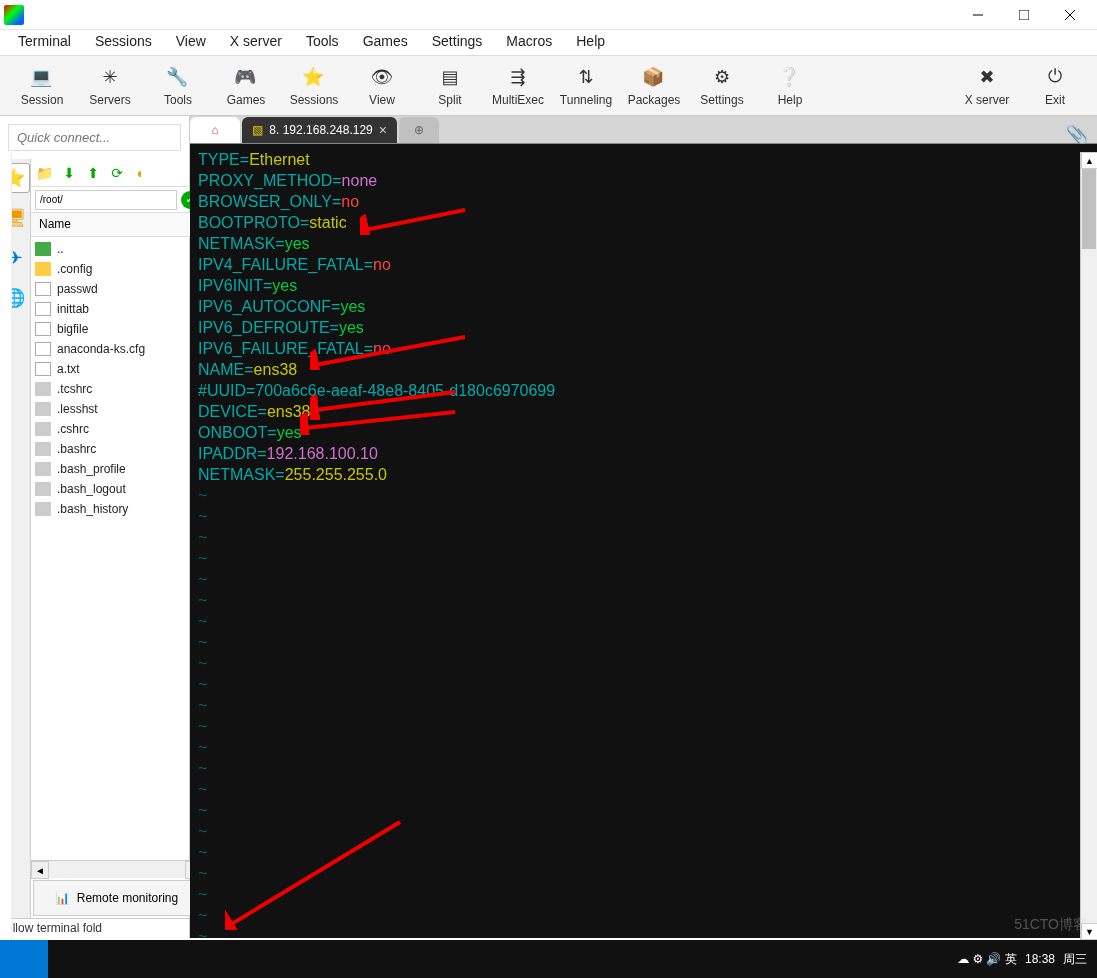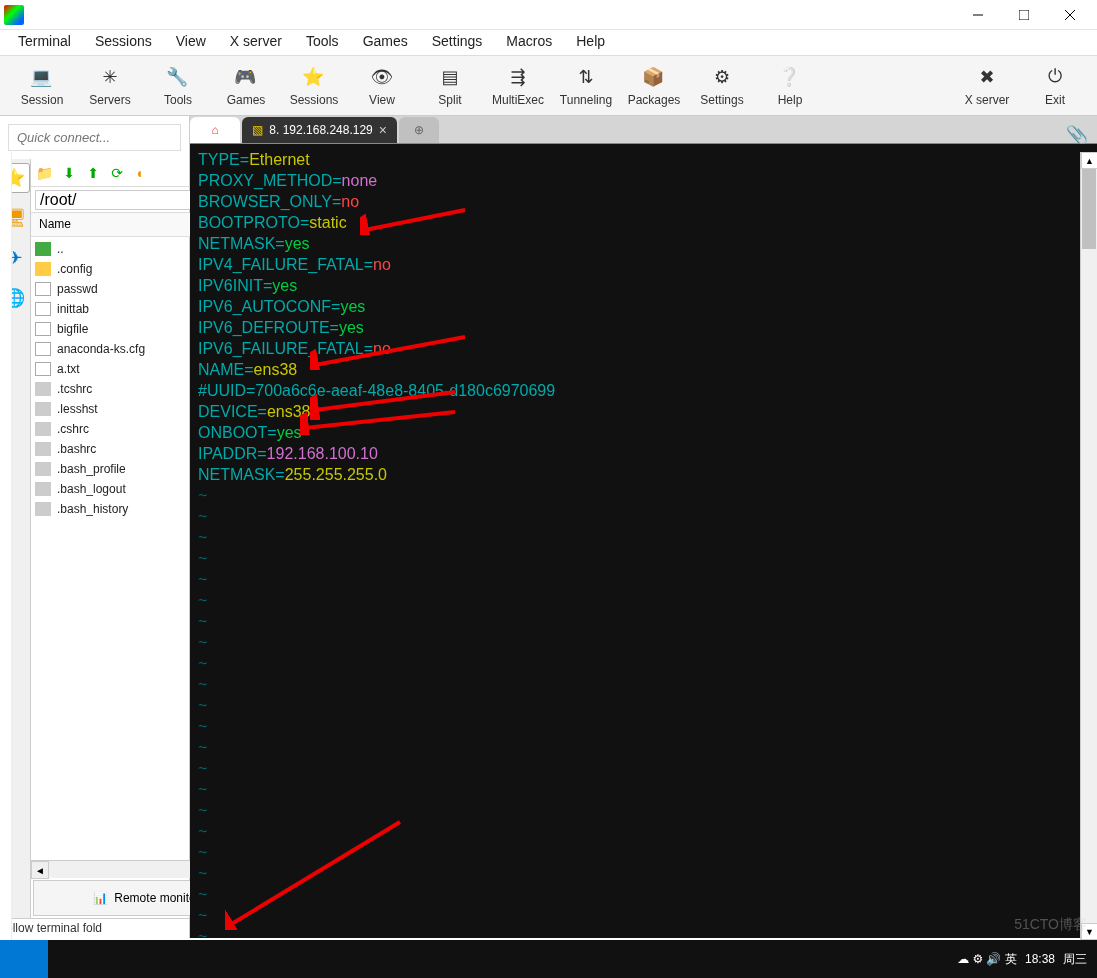--- a/index.html
+++ b/index.html
@@ -21,21 +21,21 @@
 .sidebar{width:190px;display:flex;flex-direction:column;border-right:1px solid #ccc}
 .quick{height:27px;padding:4px 8px;font-size:13px;color:#999;font-style:italic;border:1px solid #ddd;margin:8px}
 .side-tabs{width:45px;background:#f0f0f0;border-right:1px solid #ccc;display:flex;flex-direction:column;align-items:center;padding-top:4px;gap:10px}
 .side-tab{width:30px;height:30px;display:flex;align-items:center;justify-content:center;font-size:18px;border-radius:3px}
 .side-tab.active{background:#fff;border:1px solid #aaa}
 .side-content{flex:1;display:flex;flex-direction:column}
 .side-row{display:flex}
 .mini-toolbar{height:28px;display:flex;align-items:center;padding:0 4px;gap:4px;border-bottom:1px solid #ddd}
 .mini-btn{width:20px;height:20px;display:flex;align-items:center;justify-content:center;font-size:14px}
 .path-bar{height:26px;display:flex;align-items:center;padding:0 4px;border-bottom:1px solid #ddd}
-.path-input{flex:1;height:20px;border:1px solid #ccc;padding:0 4px;font-size:16px}
+.path-input{flex:1;height:20px;border:1px solid #ccc;padding:0 4px;font-size:10px}
 .path-check{width:18px;height:18px;border-radius:50%;background:#0a0;color:#fff;display:flex;align-items:center;justify-content:center;margin-left:4px;font-size:11px}
 .name-header{height:24px;padding:4px 8px;font-size:12px;border-bottom:1px solid #ddd;background:#f9f9f9}
 .file-list{flex:1;overflow:auto;padding:2px 0}
 .file-item{display:flex;align-items:center;height:20px;padding:0 4px;gap:6px;font-size:12px;color:#222}
 .fi-icon{width:16px;height:14px;display:inline-block}
 .fi-folder{background:#ffcc44}
 .fi-folder-green{background:#44aa44}
 .fi-file{background:#fff;border:1px solid #aaa}
 .fi-file-gray{background:#ccc}
 .hsb{height:18px;border-top:1px solid #ccc;background:#f0f0f0;display:flex}

